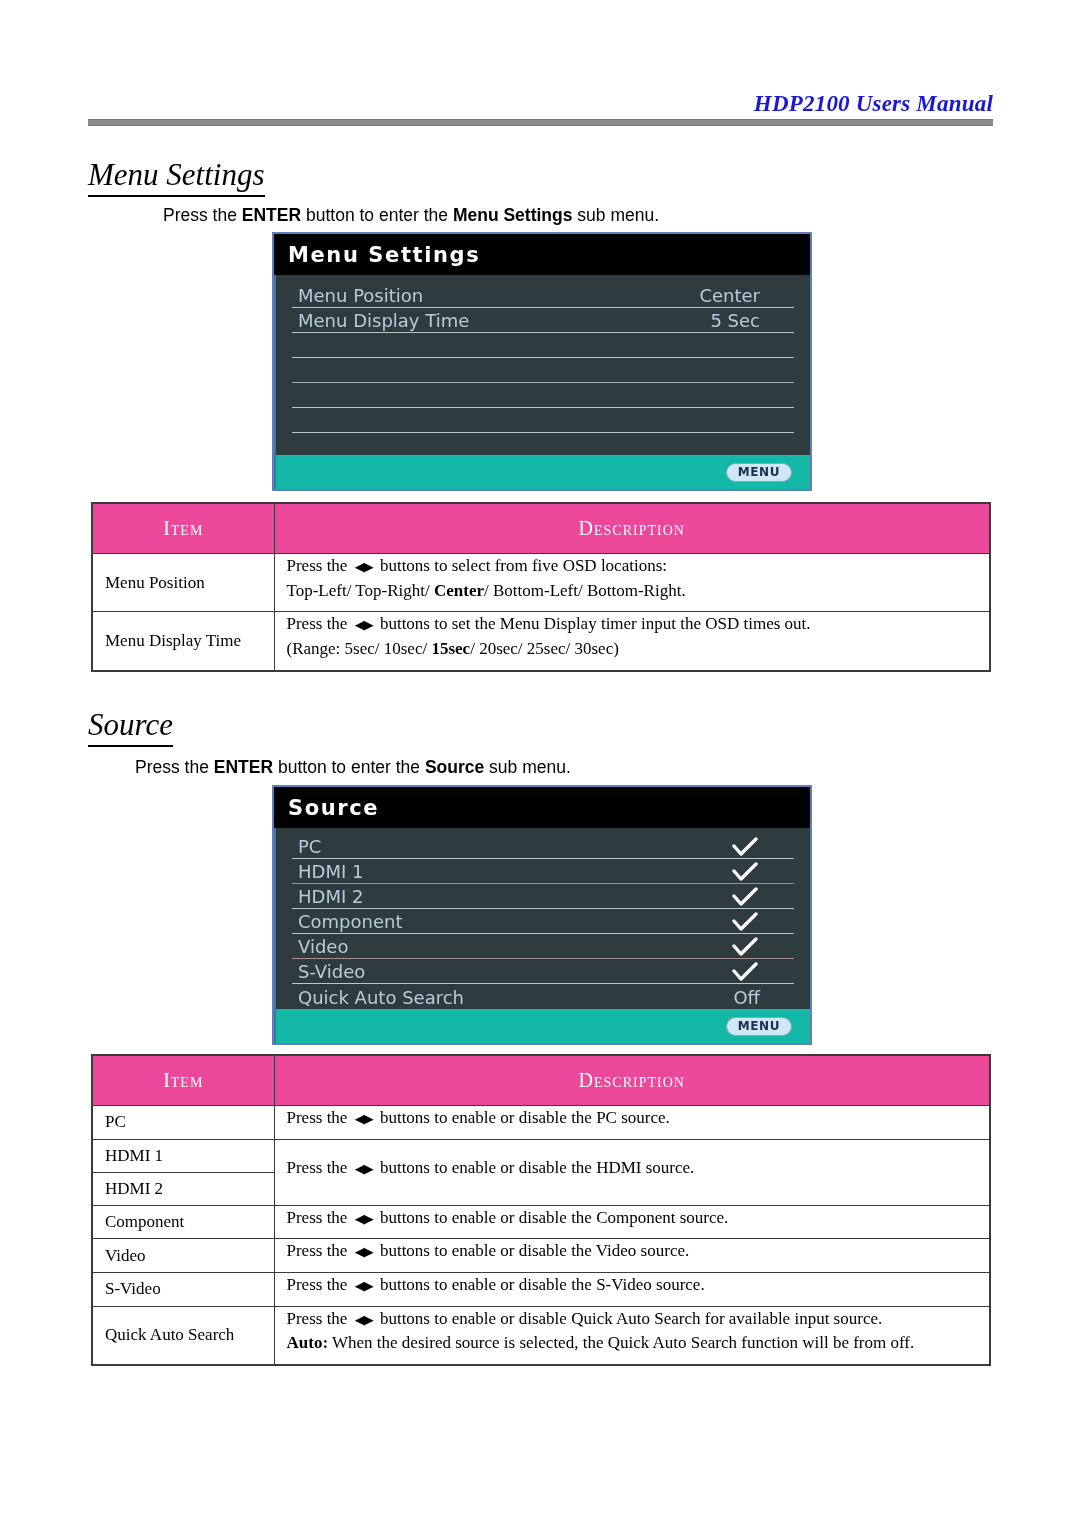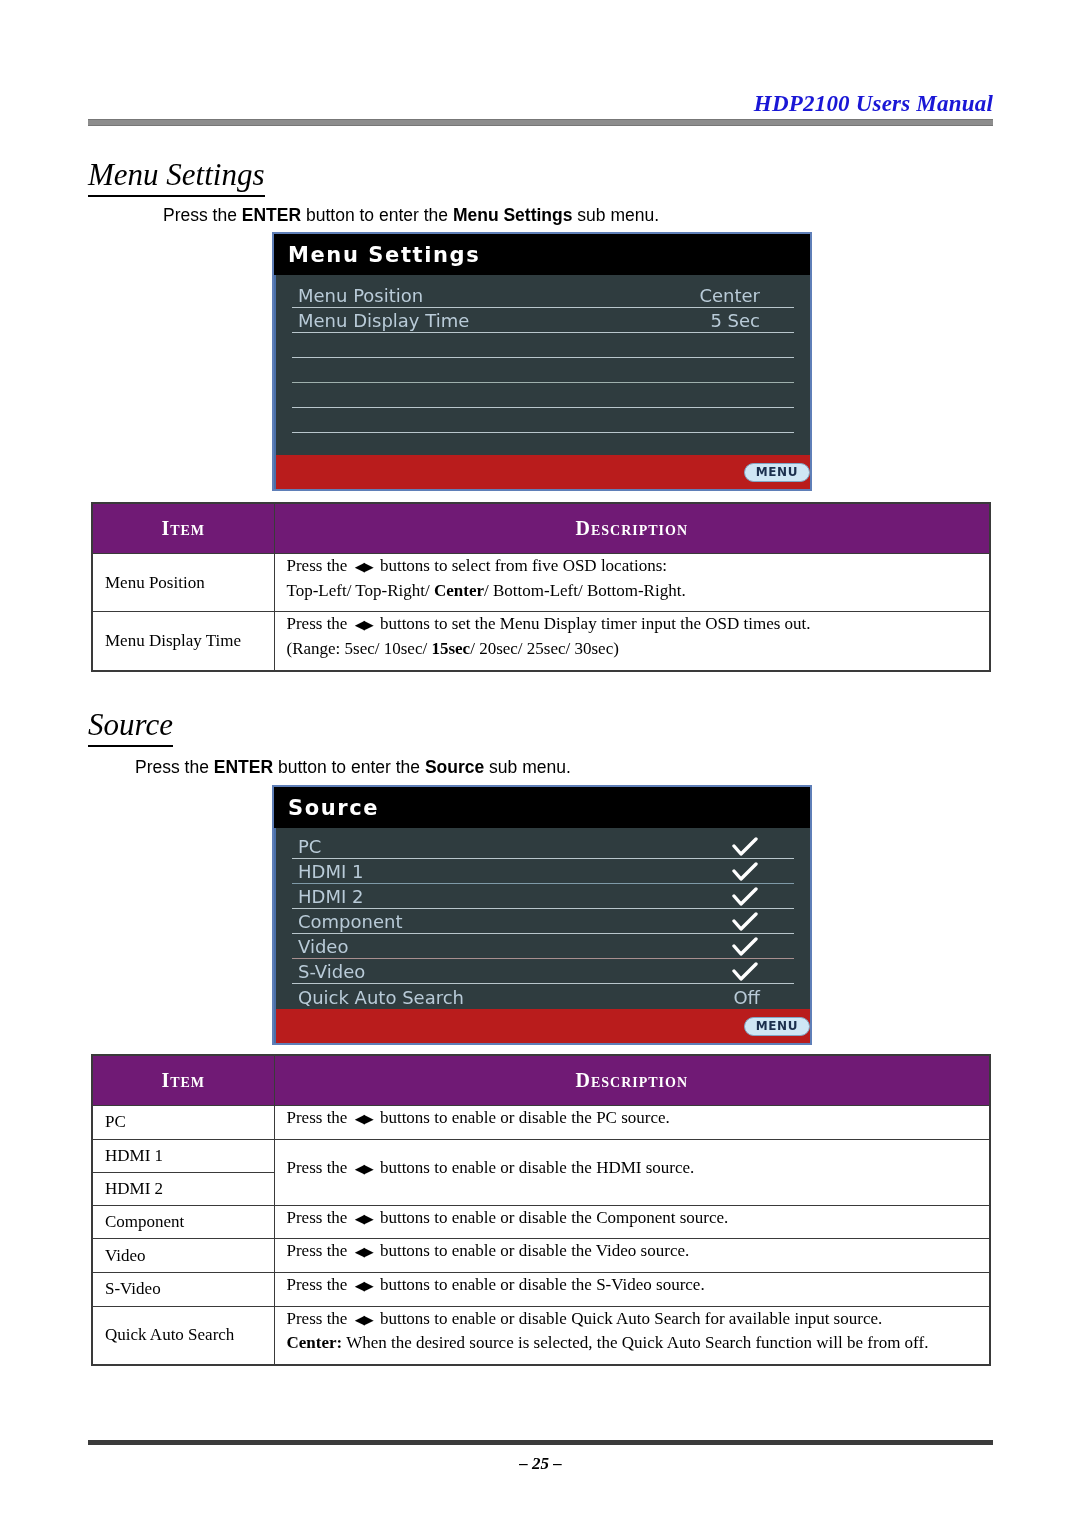--- a/index.html
+++ b/index.html
@@ -131,24 +131,25 @@
     padding-right: 28px;
   }
   .osd-check {
     padding-right: 30px;
     padding-bottom: 1px;
     line-height: 1;
   }
   .osd-check svg { display: block; }
   .osd-footer {
     height: 34px;
-    background: #b91c1c;
+    background: #14b8a6;
     display: flex;
     align-items: center;
     justify-content: flex-end;
+    padding-right: 18px;
     box-sizing: border-box;
     border-left: 2px solid #4a6fa8;
   }
   .menu-pill {
     background: #cfe6f5;
     border: 1px solid #7fa8c8;
     border-radius: 11px;
     padding: 2px 11px 3px 11px;
     font-family: "DejaVu Sans", sans-serif;
     font-size: 12px;
@@ -165,24 +166,24 @@
     width: 900px;
     table-layout: fixed;
     border: 2px solid #3a3a3a;
     background: #fff;
   }
   .doctable th, .doctable td {
     border: 1.5px solid #3a3a3a;
     vertical-align: middle;
   }
   .doctable thead th {
-    background: #701a75;
+    background: #ec4899;
     color: #ffffff;
     font-family: "Liberation Serif", serif;
-    font-weight: bold;
+    font-weight: normal;
     font-variant: small-caps;
     font-size: 20px;
     letter-spacing: 1px;
     height: 47px;
     text-align: center;
   }
   .col-item { width: 182px; }
   .col-desc { width: auto; }
   .cell-item {
     font-family: "Liberation Serif", serif;
@@ -437,24 +438,20 @@
       <tr>
         <td class="cell-item">S-Video</td>
         <td class="cell-desc">
           <span>Press the </span><span class="arrows">◀▶</span><span> buttons to enable or disable the S-Video source.</span>
         </td>
       </tr>
       <tr>
         <td class="cell-item">Quick Auto Search</td>
         <td class="cell-desc">
           <span>Press the </span><span class="arrows">◀▶</span><span> buttons to enable or disable Quick Auto Search for available input source.</span><br>
-          <b>Center:</b><span> When the desired source is selected, the Quick Auto Search function will be from off.</span>
+          <b>Auto:</b><span> When the desired source is selected, the Quick Auto Search function will be from off.</span>
         </td>
       </tr>
     </tbody>
   </table>
 
-  <div class="footer">
-    <div class="footer-rule"></div>
-    <div class="footer-page">– 25 –</div>
-  </div>
 
 </div>
 
 </body></html>

